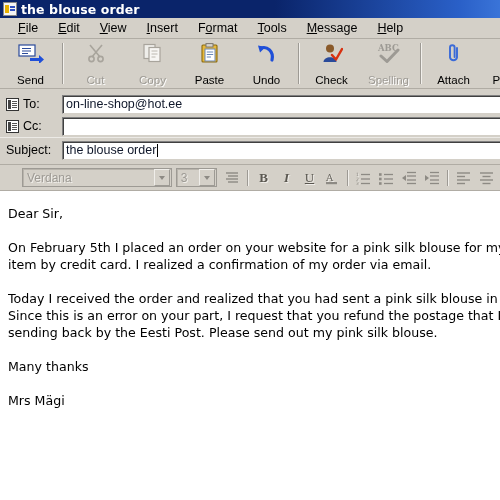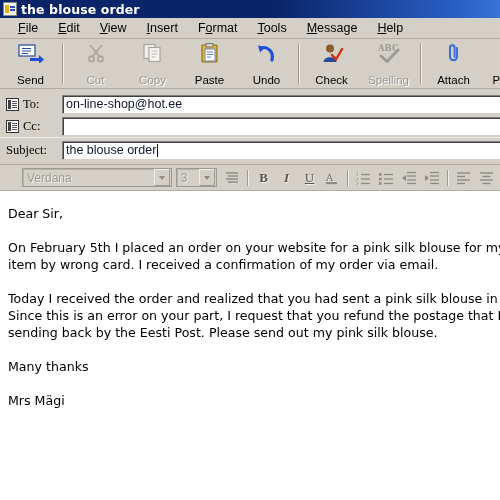--- a/index.html
+++ b/index.html
@@ -120,21 +120,21 @@
     height: 22px;
     padding-left: 6px;
   }
   .field-label {
     width: 56px;
     display: flex; align-items: center;
     gap: 4px;
     font-size: 12.5px;
     color: #000;
     flex: 0 0 auto;
-    font-family: Liberation Serif, serif;
+    font-family: Liberation Sans, sans-serif;
   }
   .book-icon {
     width: 13px; height: 13px;
     position: relative;
     flex: 0 0 auto;
     background: #ffffff;
     border: 1px solid #333;
     box-sizing: border-box;
   }
   .book-icon::before {
@@ -521,21 +521,21 @@
         <line x1="3.5" y1="12.5" x2="11.5" y2="12.5" stroke="#8d8a84" stroke-width="1.4"></line>
       </svg>
     </div>
 
   </div>
 
   <div class="bodyarea">
     <div class="bodyline">Dear Sir,</div>
     <div class="bodyline blank"></div>
     <div class="bodyline">On February 5th I placed an order on your website for a pink silk blouse for my mother. I paid for the</div>
-    <div class="bodyline">item by wrong card. I received a confirmation of my order via email.</div>
+    <div class="bodyline">item by credit card. I realized a confirmation of my order via email.</div>
     <div class="bodyline blank"></div>
     <div class="bodyline">Today I received the order and realized that you had sent a pink silk blouse in the wrong size.</div>
     <div class="bodyline">Since this is an error on your part, I request that you refund the postage that I have to pay for</div>
     <div class="bodyline">sending back by the Eesti Post. Please send out my pink silk blouse.</div>
     <div class="bodyline blank"></div>
     <div class="bodyline">Many thanks</div>
     <div class="bodyline blank"></div>
     <div class="bodyline">Mrs Mägi</div>
   </div>
 

